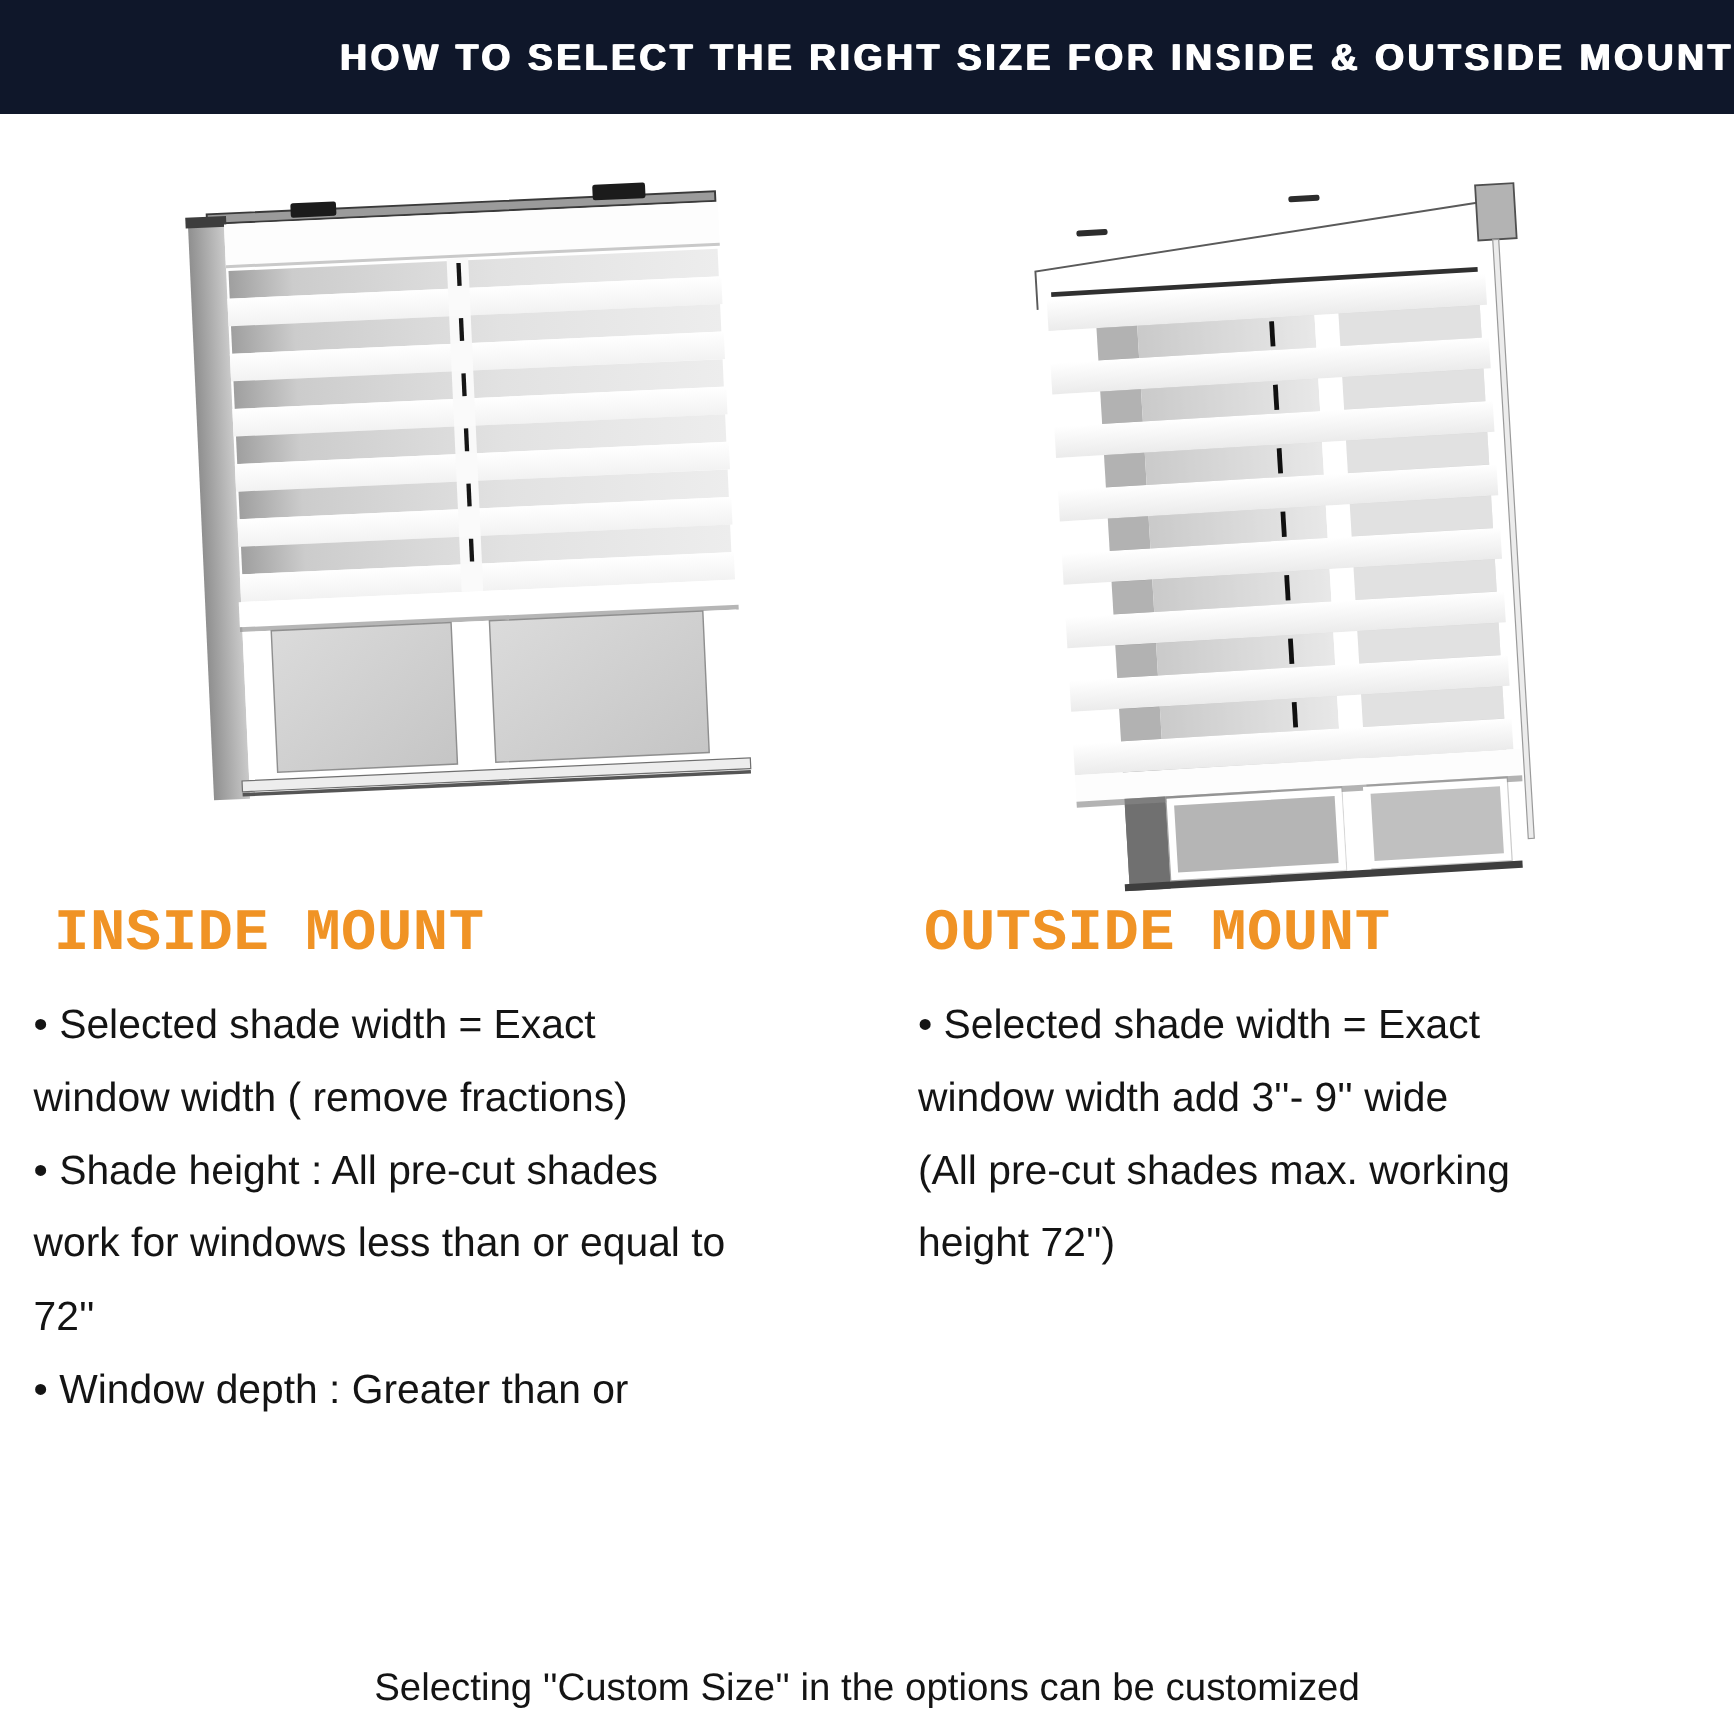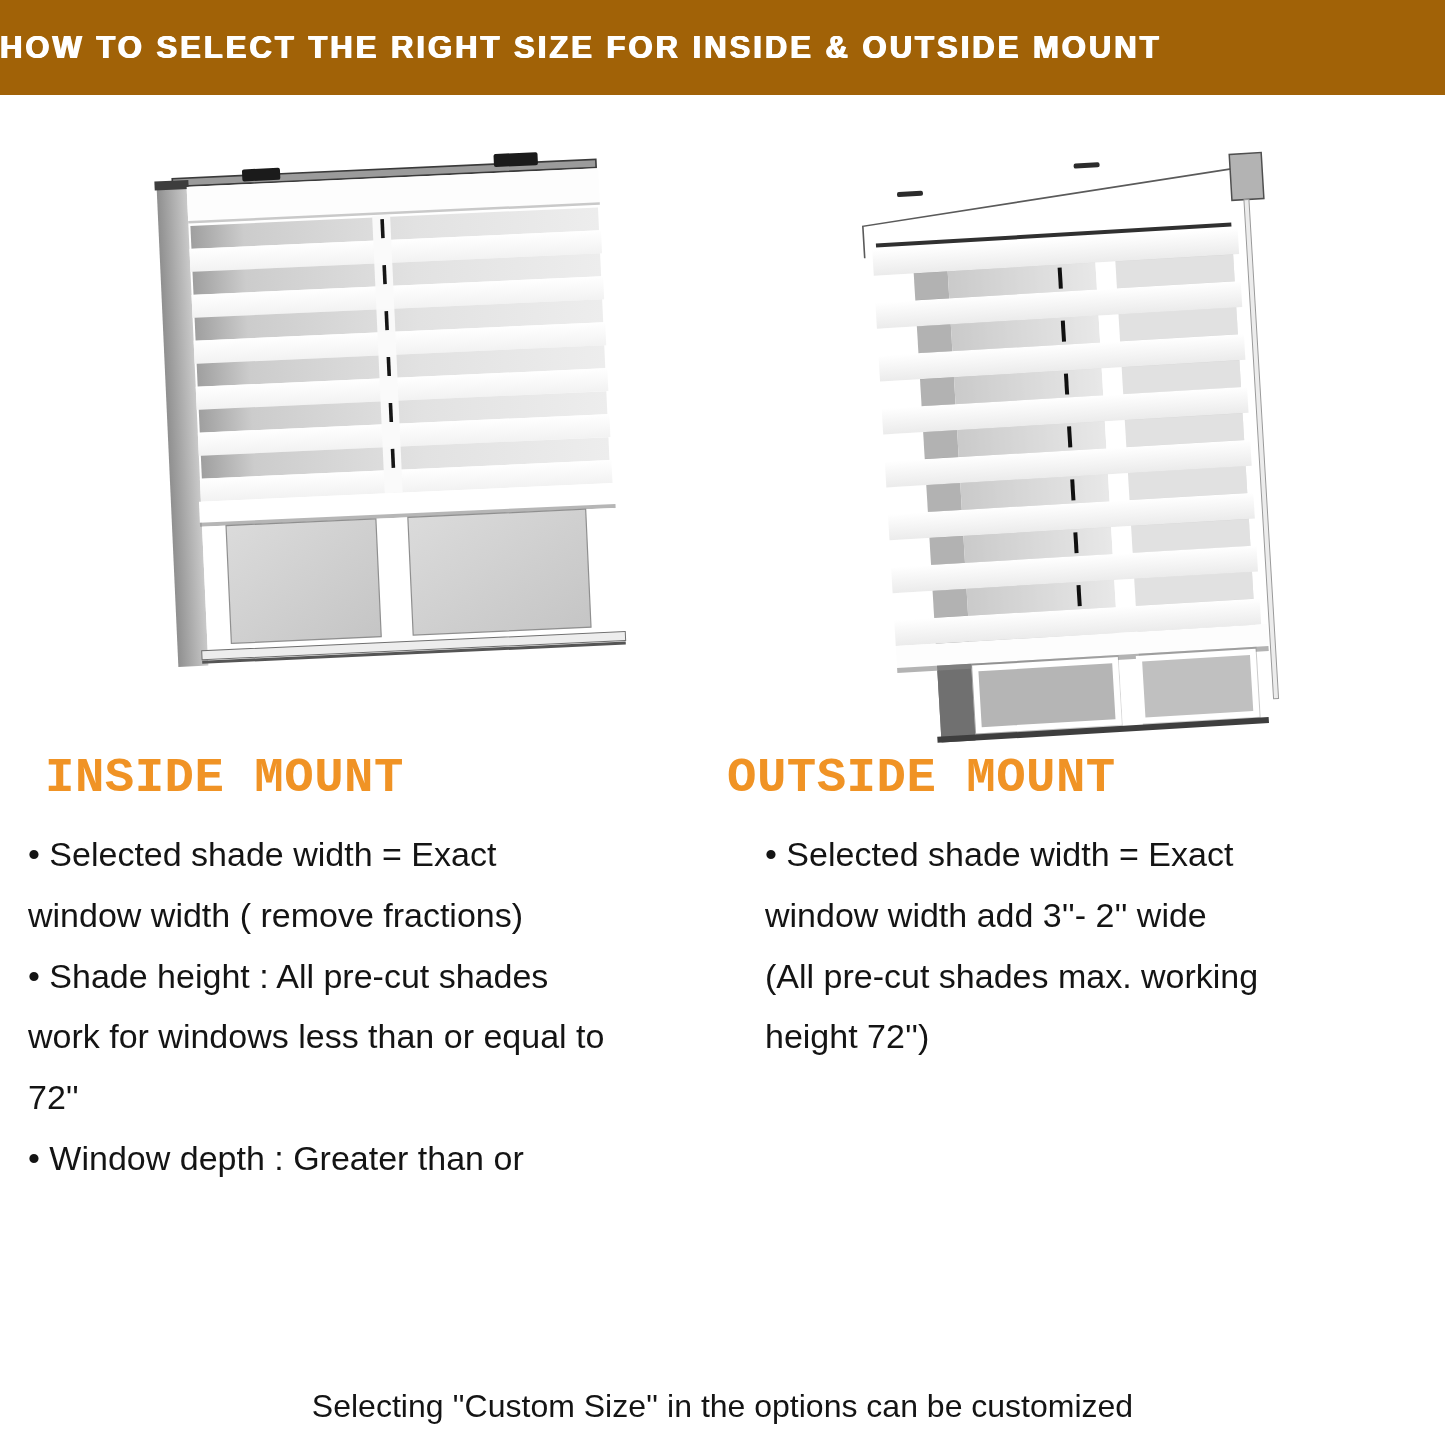--- a/index.html
+++ b/index.html
@@ -2,36 +2,36 @@
 <html><head>
 <meta charset="utf-8">
 <style>
   html,body{margin:0;padding:0;}
   body{
     width:1445px;height:1432px;position:relative;background:#ffffff;
     font-family:"Liberation Sans", sans-serif;overflow:hidden;
   }
   .banner{
     position:absolute;left:0;top:0;width:1445px;height:95px;
-    background:#a16207;display:flex;align-items:center;justify-content:flex-start;
+    background:#0f172a;display:flex;align-items:center;justify-content:flex-end;
   }
   .banner-title{
     color:#ffffff;font-size:31px;font-weight:bold;letter-spacing:3px;
     text-shadow:0.7px 0 #ffffff,-0.7px 0 #ffffff;white-space:nowrap;
   }
   svg{overflow:visible;display:block;}
   .fig{position:absolute;}
   .fig-left{left:158px;top:153px;}
   .fig-right{left:862px;top:136px;}
   .heading{
     position:absolute;top:750px;font-size:49px;font-weight:bold;
     color:#F09325;white-space:nowrap;letter-spacing:0.5px;font-family:Liberation Mono, monospace;
   }
   .heading-inside{left:45px;}
-  .heading-outside{left:727px;}
+  .heading-outside{left:770px;}
   .col{
     position:absolute;top:824px;font-size:34px;color:#141414;
     line-height:60.8px;white-space:nowrap;
   }
   .col-left{left:28px;width:695px;}
   .col-right{left:765px;width:665px;}
   .footer-note{
     position:absolute;left:0;top:1388px;width:1445px;text-align:center;
     font-size:32px;color:#141414;white-space:nowrap;
   }
@@ -186,18 +186,18 @@
   <div>• Selected shade width = Exact</div>
   <div>window width ( remove fractions)</div>
   <div>• Shade height : All pre-cut shades</div>
   <div>work for windows less than or equal to</div>
   <div>72''</div>
   <div>• Window depth : Greater than or</div>
 </div>
 
 <div class="col col-right">
   <div>• Selected shade width = Exact</div>
-  <div>window width add 3''- 2'' wide</div>
+  <div>window width add 3''- 9'' wide</div>
   <div>(All pre-cut shades max. working</div>
   <div>height 72'')</div>
 </div>
 
 <div class="footer-note">Selecting ''Custom Size'' in the options can be customized</div>
 
 </body></html>

